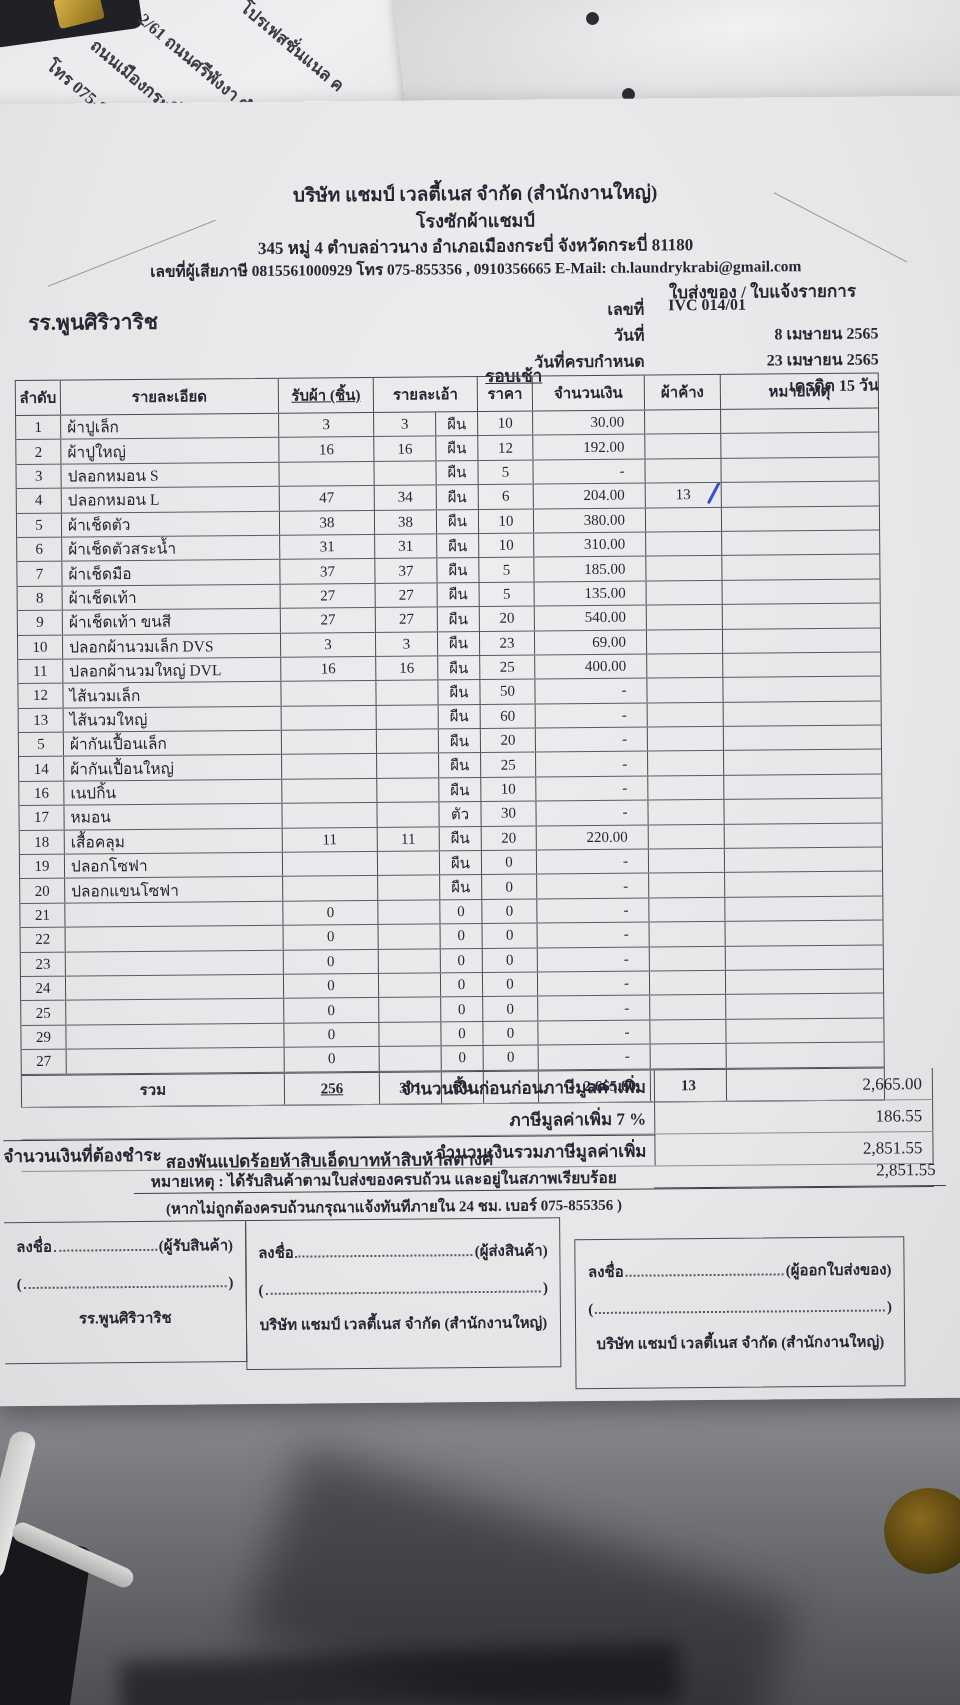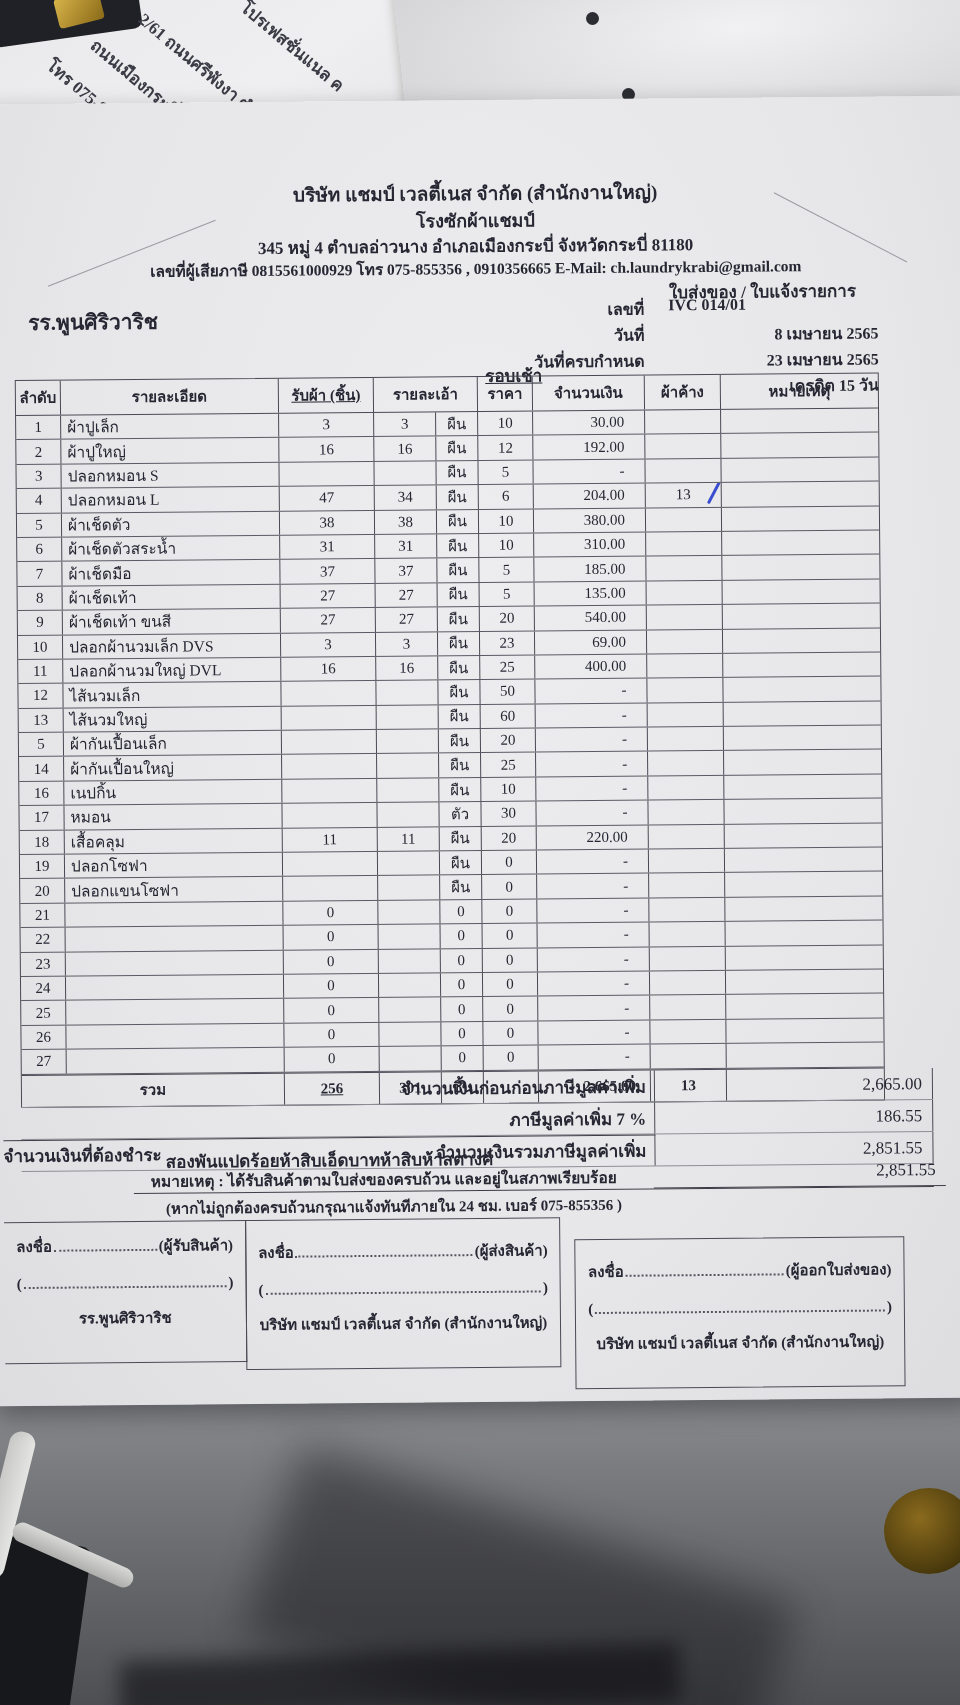--- a/index.html
+++ b/index.html
@@ -457,21 +457,21 @@
             <div class="tc c1"></div>
             <div class="tc c2">0</div>
             <div class="tc c3"></div>
             <div class="tc c4">0</div>
             <div class="tc c5">0</div>
             <div class="tc c6">-</div>
             <div class="tc c7"></div>
             <div class="tc c8"></div>
           </div>
           <div class="trow">
-            <div class="tc c0">26</div>
+            <div class="tc c0">29</div>
             <div class="tc c1"></div>
             <div class="tc c2">0</div>
             <div class="tc c3"></div>
             <div class="tc c4">0</div>
             <div class="tc c5">0</div>
             <div class="tc c6">-</div>
             <div class="tc c7"></div>
             <div class="tc c8"></div>
           </div>
           <div class="trow">

